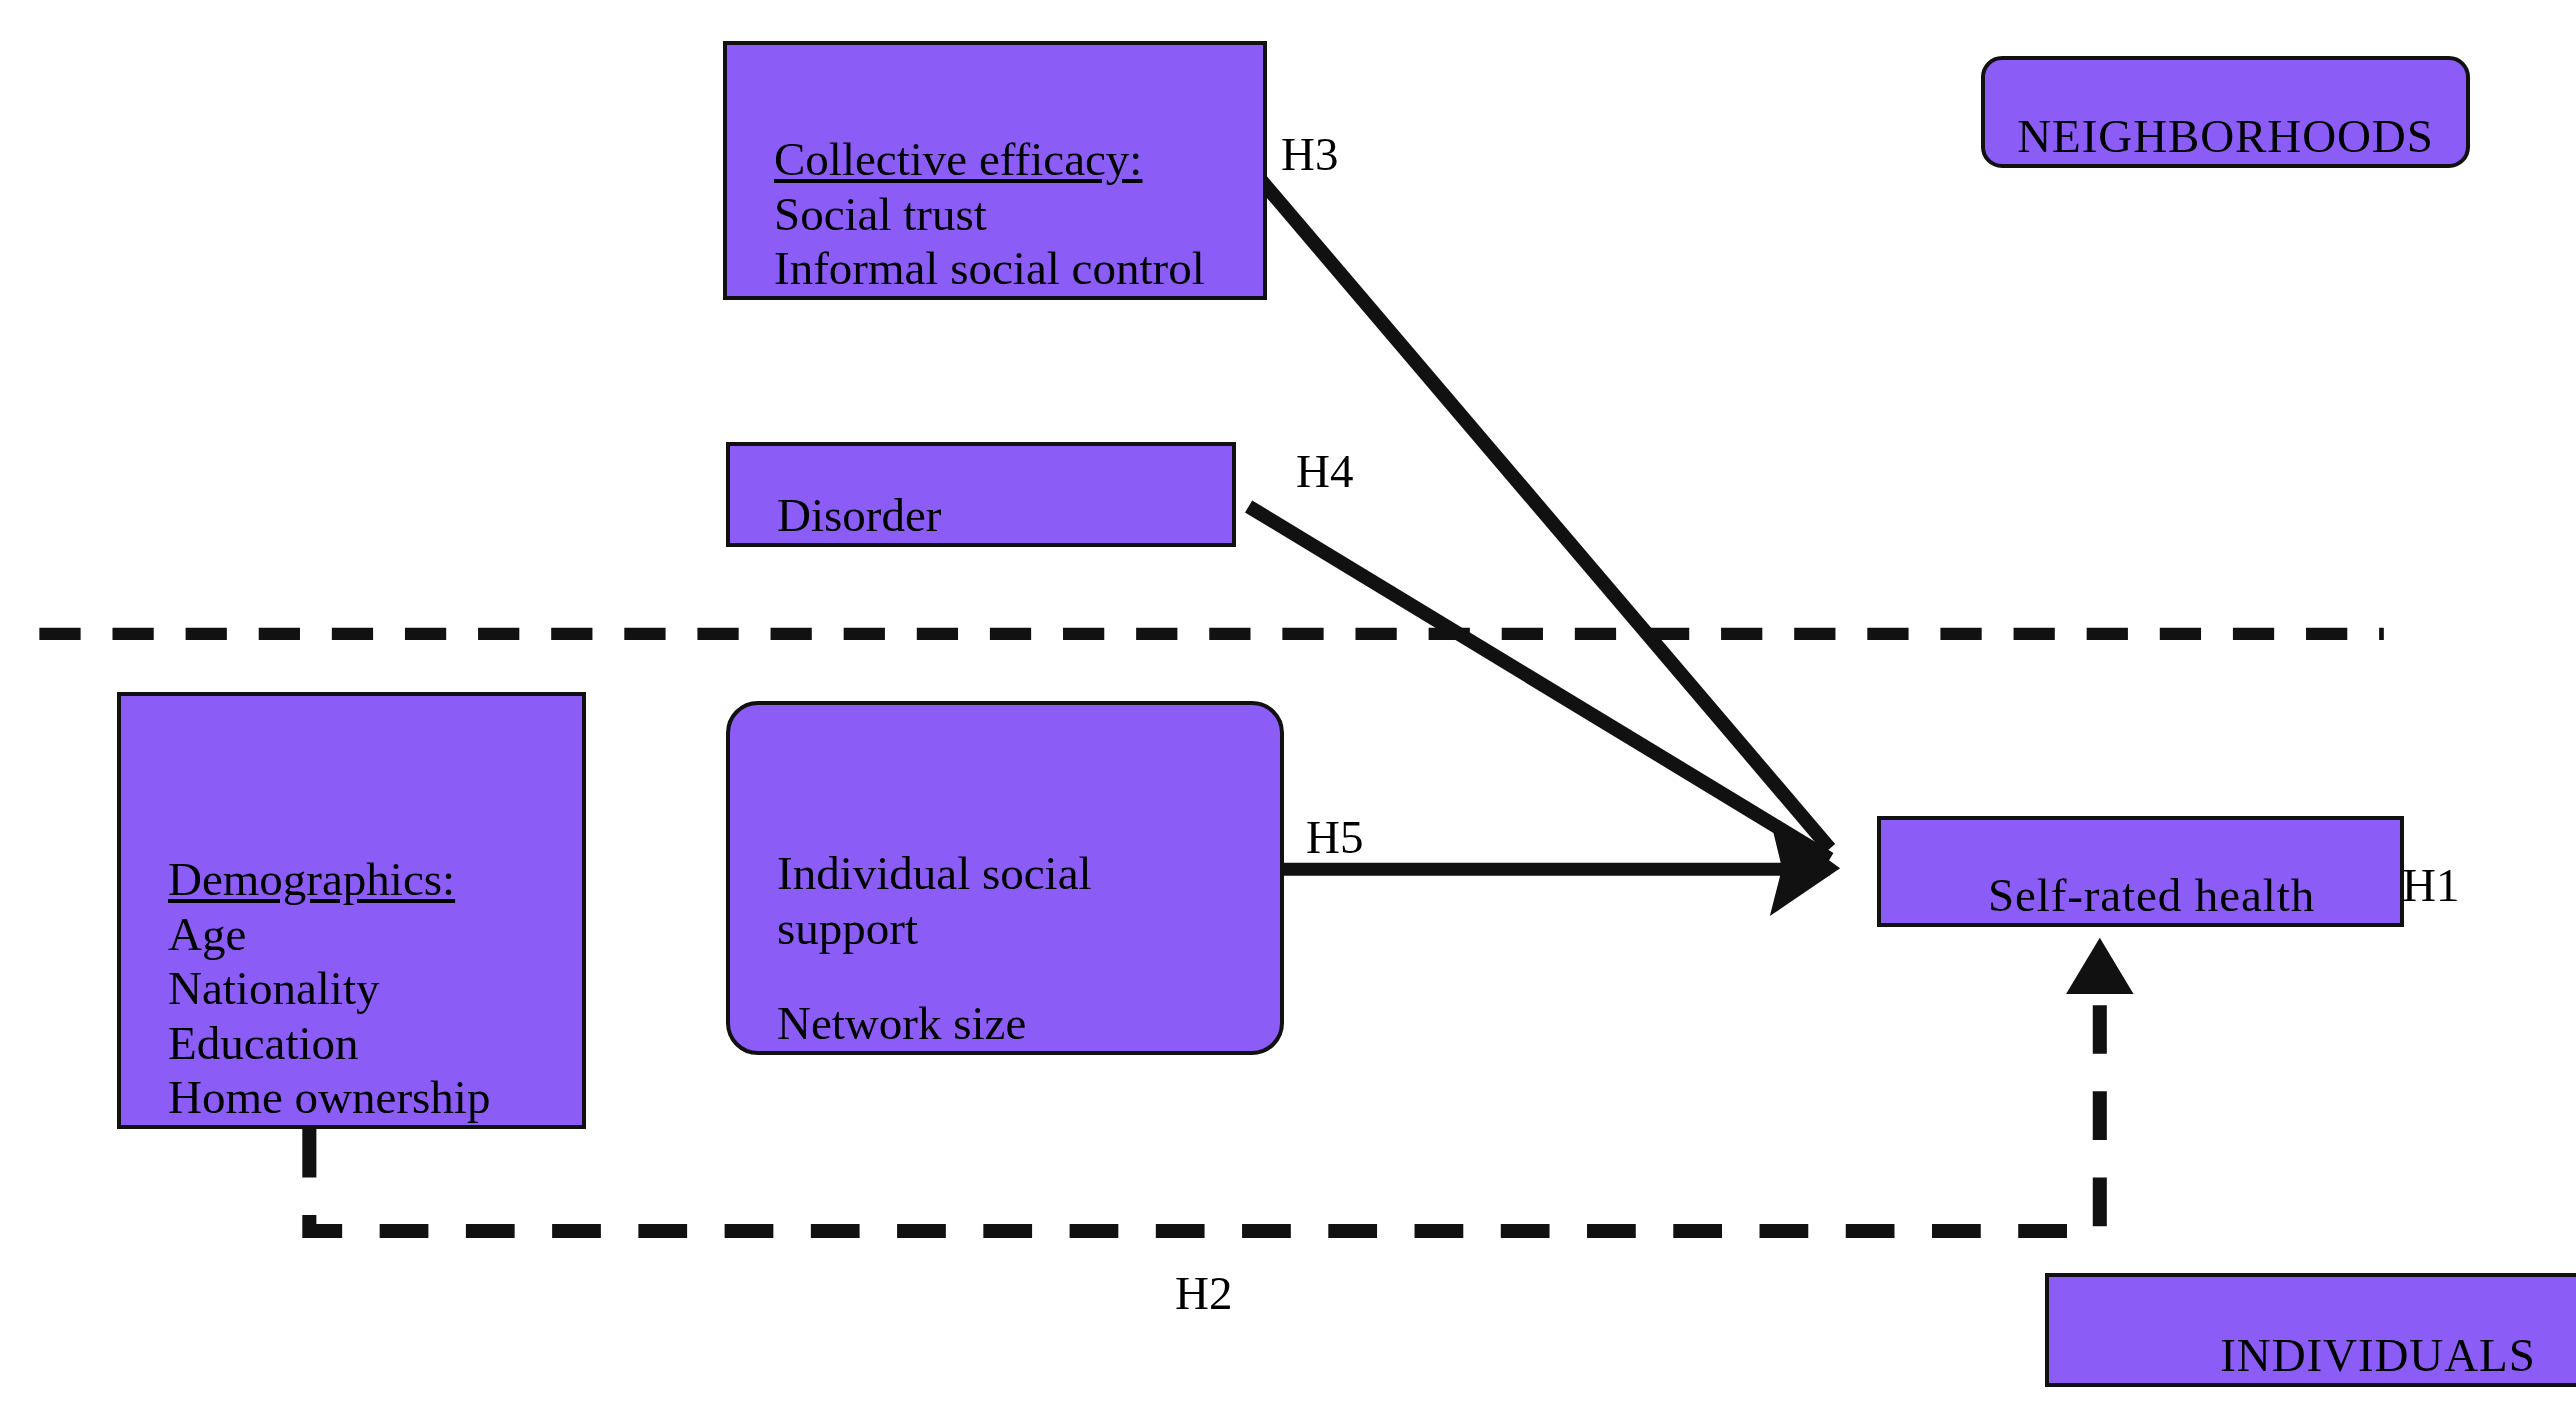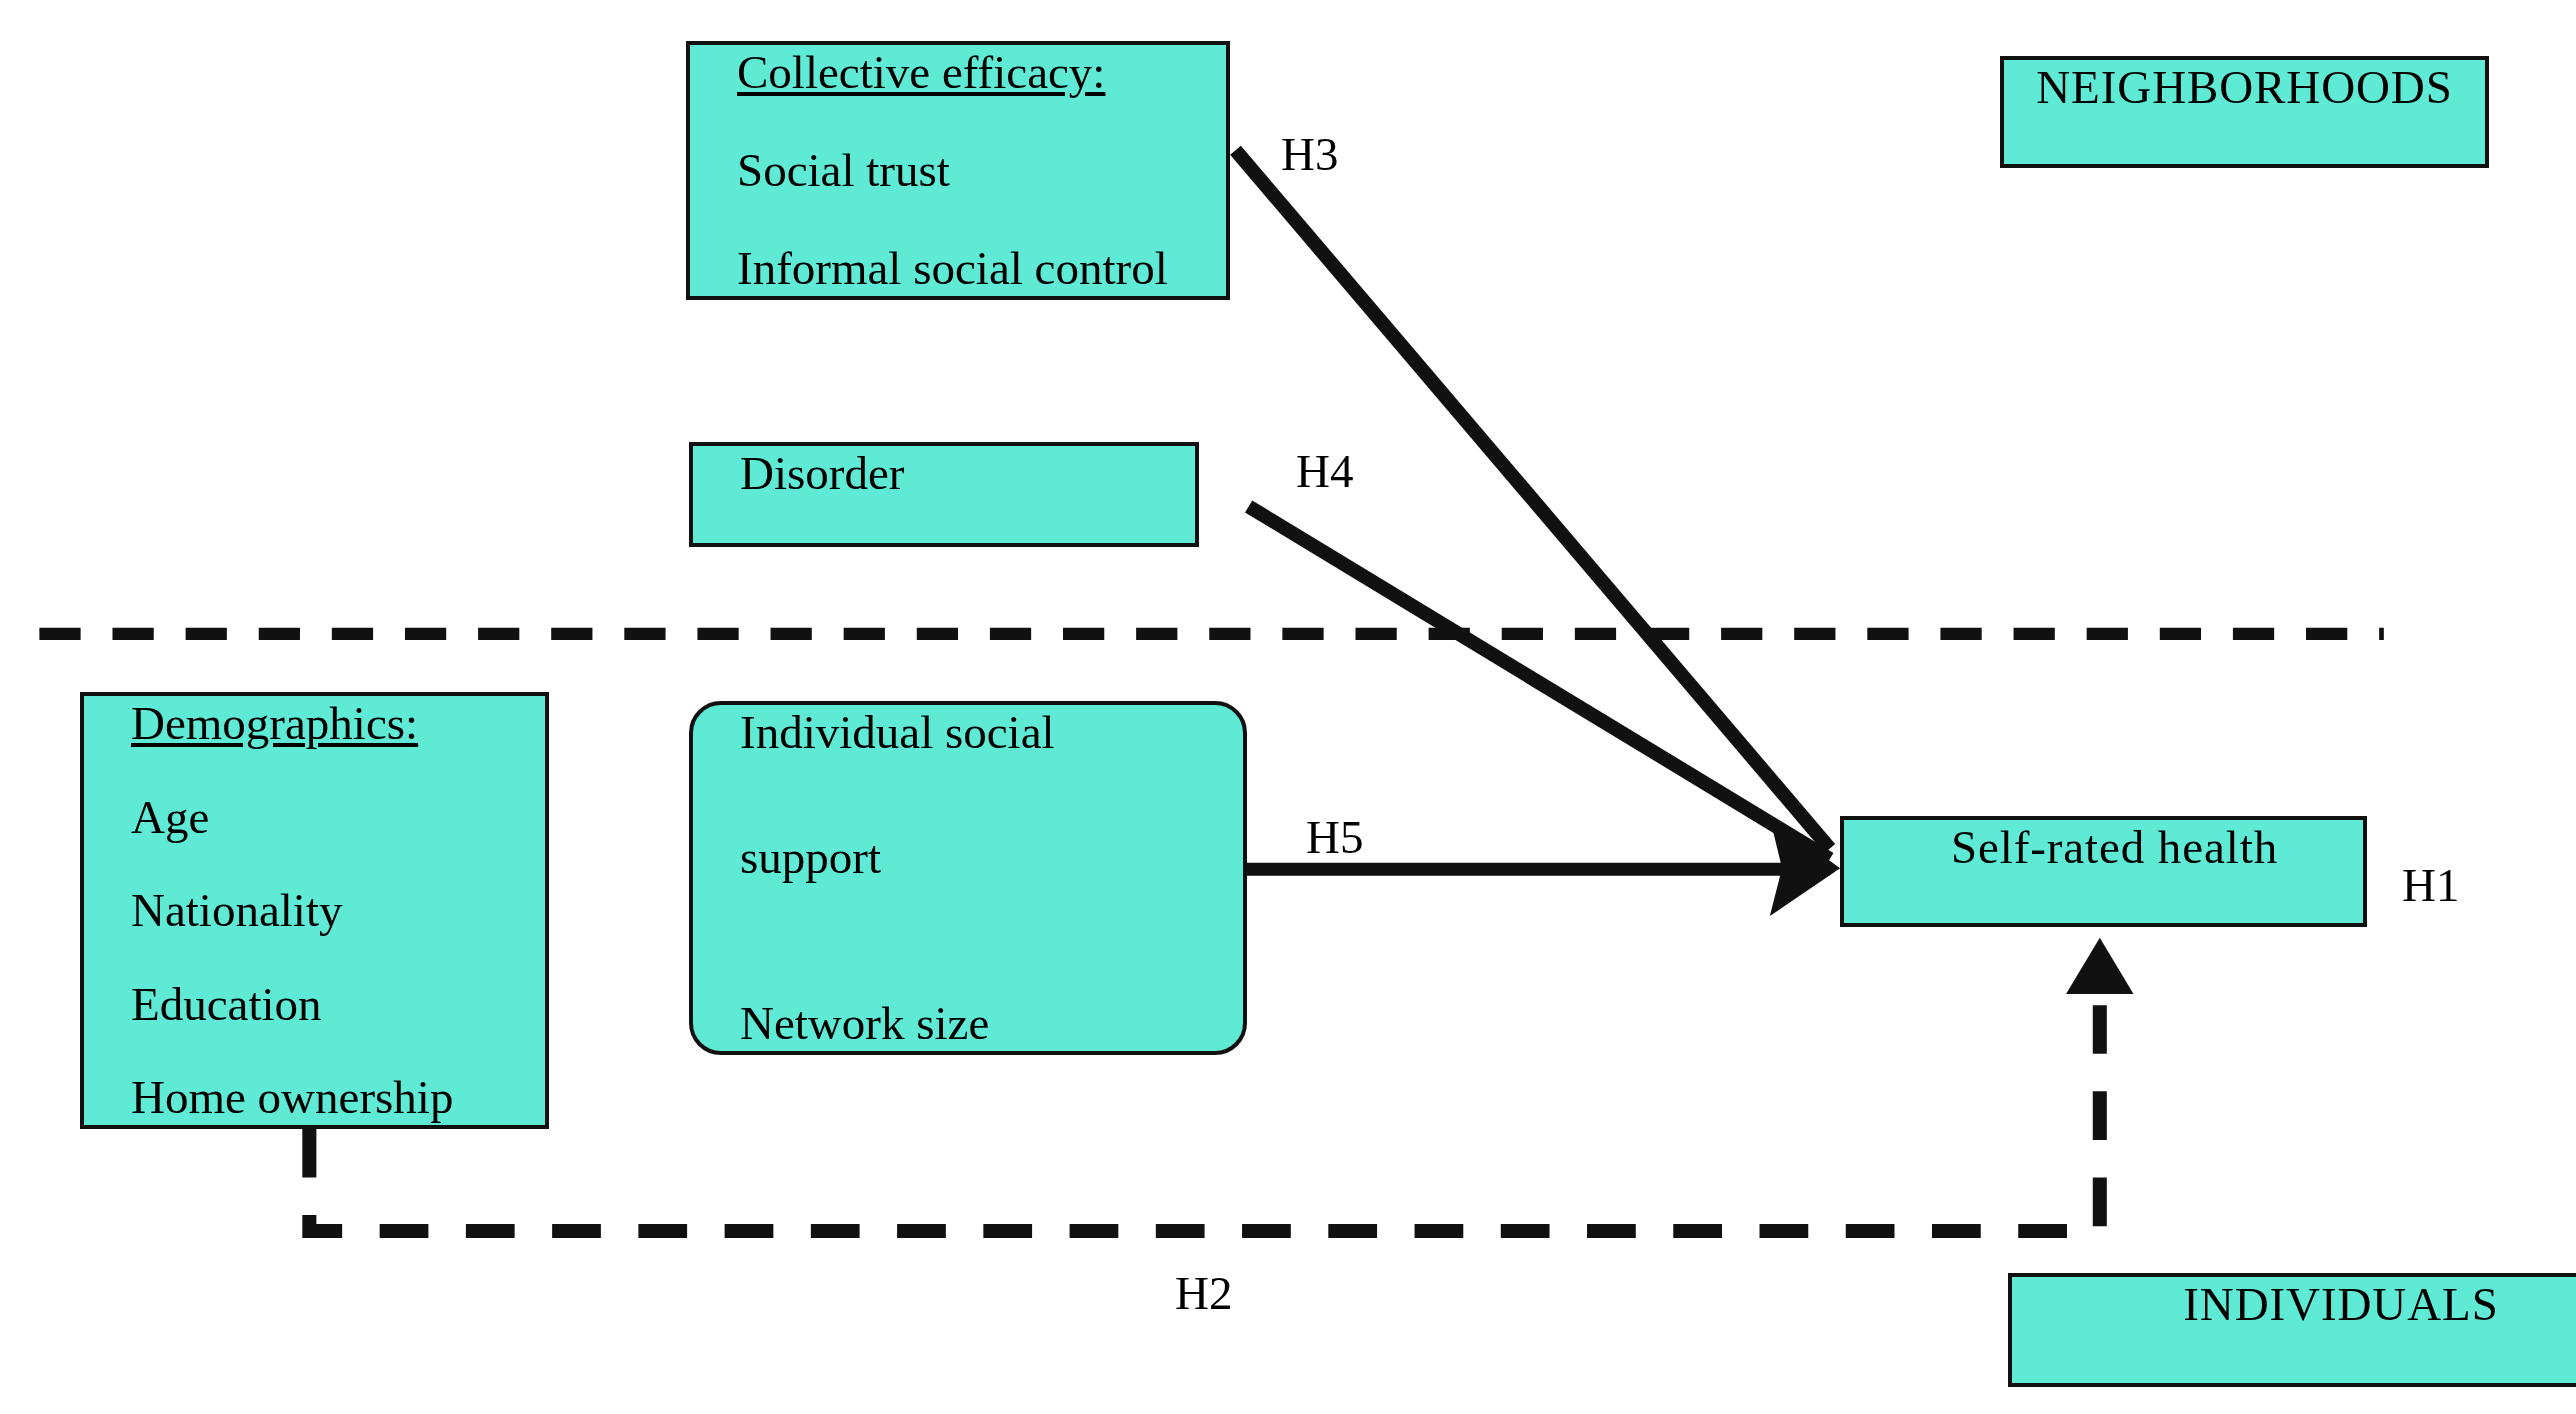--- a/index.html
+++ b/index.html
@@ -15,24 +15,25 @@
     position: relative;
     width: 2576px;
     height: 1415px;
     background: #ffffff;
     overflow: hidden;
   }
   .node {
     position: absolute;
     box-sizing: border-box;
     border: 4.7px solid #111111;
-    background: #5eead4;
+    background: #8b5cf6;
     display: flex;
     flex-direction: column;
-    justify-content: space-between;
+    justify-content: flex-end;
+    margin-left: 37px;
   }
   .node .line {
     font-size: 47px;
     line-height: 1.16;
     white-space: pre;
     padding-left: 47px;
   }
   .node.centered {
     align-items: center;
   }
@@ -47,21 +48,21 @@
   .node .line.gap {
     margin-top: 41px;
   }
 
   
   #node-collective-efficacy { left: 686px;  top: 41px;   width: 544px;  height: 259px; }
   #node-disorder            { left: 689px;  top: 442px;  width: 510px;  height: 105px; }
   #node-demographics        { left: 80px;   top: 692px;  width: 469px;  height: 437px; font-family: Liberation Serif, serif; }
   #node-individual-support  { left: 689px;  top: 701px;  width: 558px;  height: 354px; border-radius: 32px; }
   #node-self-rated-health   { left: 1840px; top: 816px;  width: 527px;  height: 111px; padding-left: 22px; }
-  #node-neighborhoods       { left: 2000px; top: 56px;   width: 489px;  height: 112px; }
+  #node-neighborhoods       { left: 1944px; top: 56px;   width: 489px;  height: 112px; border-radius: 21px; }
   #node-individuals         { left: 2008px; top: 1273px; width: 666px;  height: 114px; }
 
   .edge-label {
     position: absolute;
     font-size: 47px;
     line-height: 1;
     white-space: nowrap;
   }
   #label-h1 { left: 2402px; top: 862px; }
   #label-h2 { left: 1175px; top: 1270px; }

